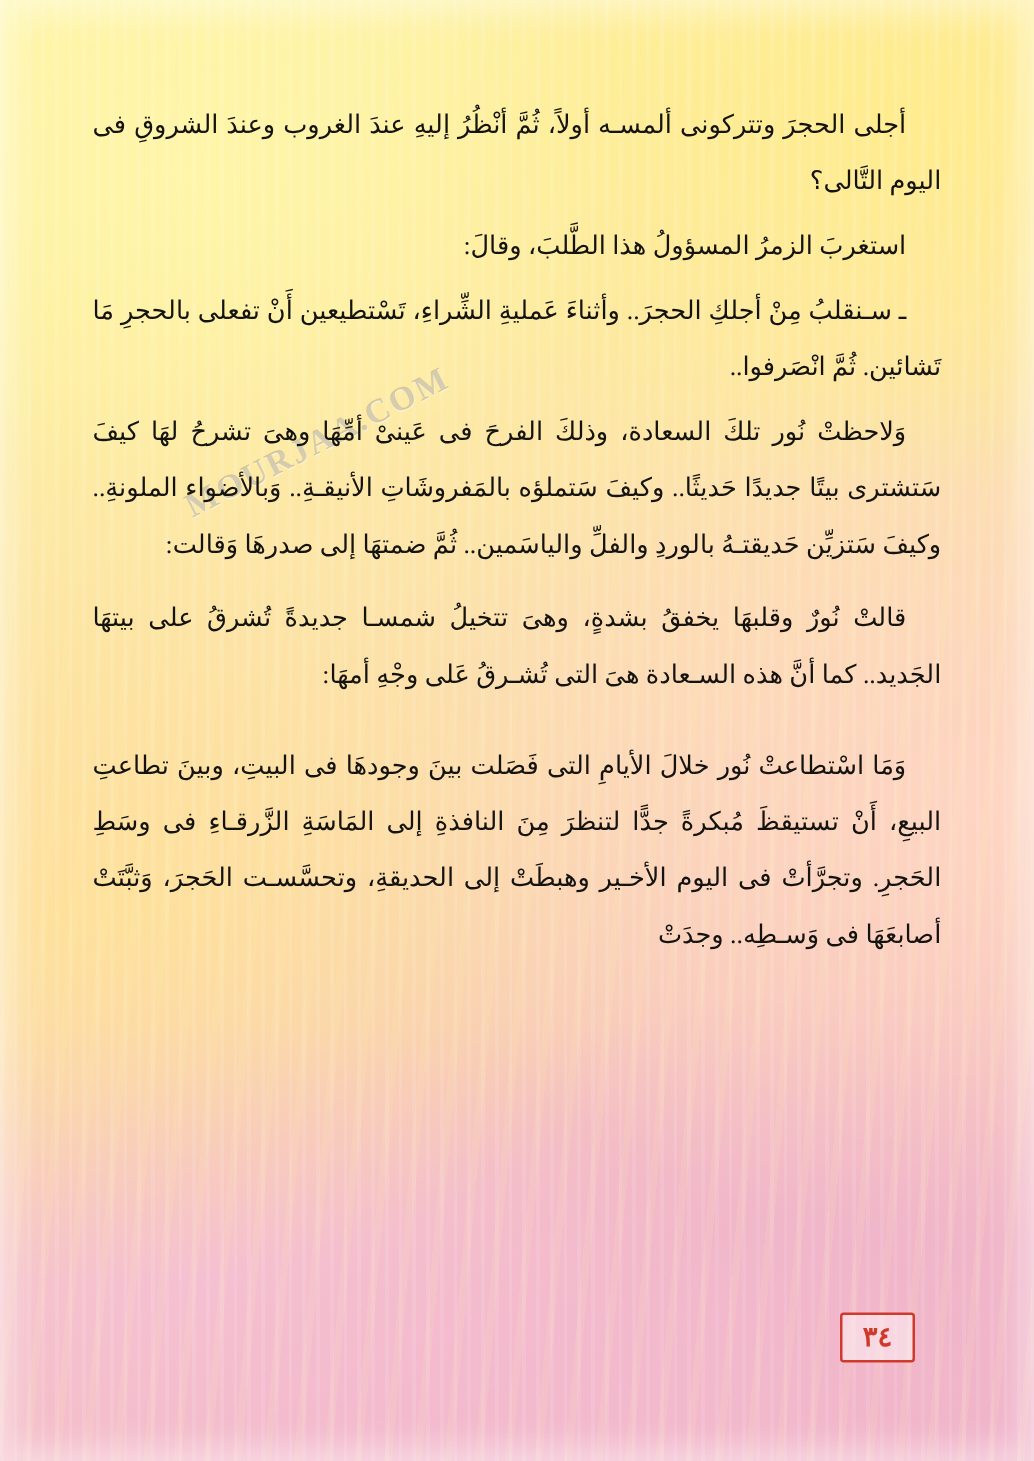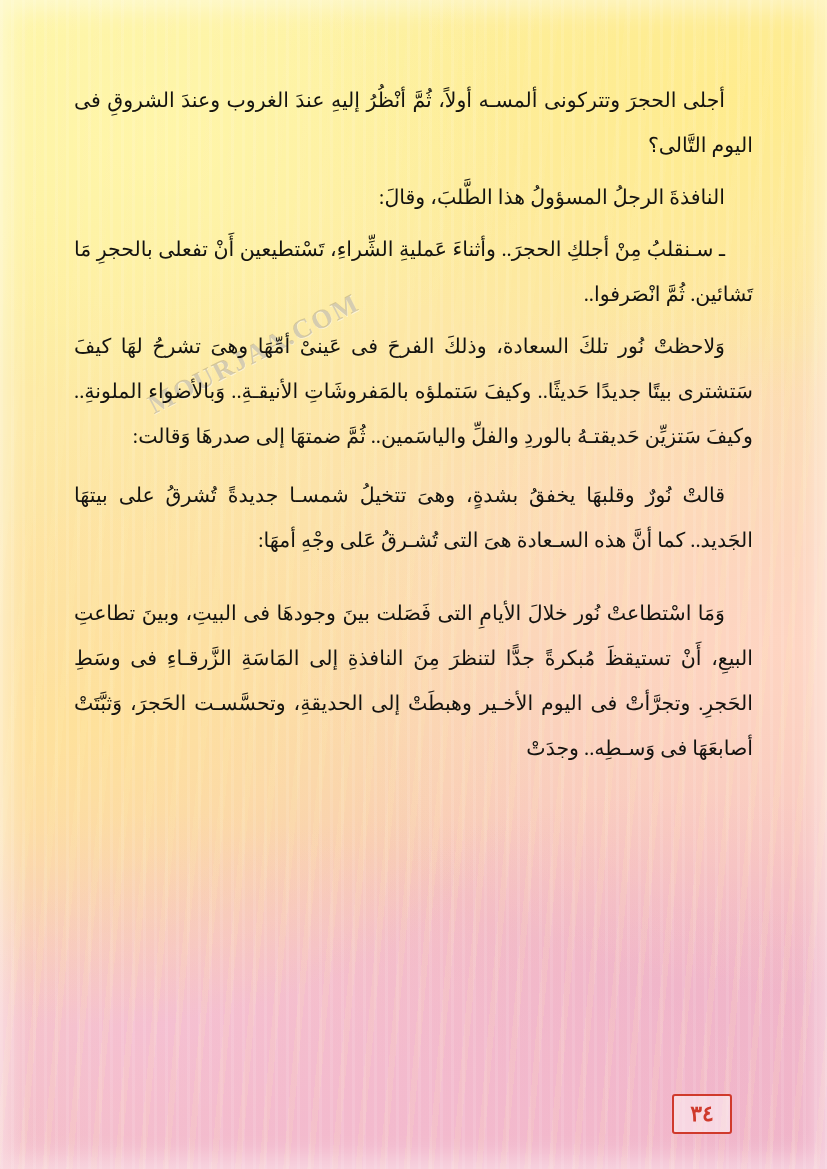--- a/index.html
+++ b/index.html
@@ -122,34 +122,33 @@
     background: rgba(255,255,255,0.45);
     color: #cf3a2b;
     font-family: "Liberation Serif", serif;
     font-weight: 700;
     font-size: 22px;
     display: flex;
     align-items: center;
     justify-content: center;
     z-index: 4;
     direction: rtl;
-    margin-top: 44px;
   }
 </style>
 </head>
 <body>
 
 <div id="page">
 
   <div id="watermark">MOURJAA.COM</div>
 
   <div id="text-block">
     <p class="para">أجلى الحجرَ وتتركونى ألمسـه أولاً، ثُمَّ أنْظُرُ إليهِ عندَ الغروب وعندَ الشروقِ فى اليوم التَّالى؟</p>
     <div class="small-gap"></div>
-    <p class="para">النافذةَ الرجلُ المسؤولُ هذا الطَّلبَ، وقالَ:</p>
+    <p class="para">استغربَ الزمرُ المسؤولُ هذا الطَّلبَ، وقالَ:</p>
     <div class="small-gap"></div>
     <p class="para dash">ـ سـنقلبُ مِنْ أجلكِ الحجرَ.. وأثناءَ عَمليةِ الشِّراءِ، تَسْتطيعين أَنْ تفعلى بالحجرِ مَا تَشائين. ثُمَّ انْصَرفوا..</p>
     <div class="small-gap"></div>
     <p class="para">وَلاحظتْ نُور تلكَ السعادة، وذلكَ الفرحَ فى عَينىْ أمِّهَا وهىَ تشرحُ لهَا كيفَ سَتشترى بيتًا جديدًا حَديثًا.. وكيفَ سَتملؤه بالمَفروشَاتِ الأنيقـةِ.. وَبالأضواء الملونةِ.. وكيفَ سَتزيِّن حَديقتـهُ بالوردِ والفلِّ والياسَمين.. ثُمَّ ضمتهَا إلى صدرهَا وَقالت:</p>
     <div class="small-gap"></div>
     <div class="small-gap"></div>
     <p class="para">قالتْ نُورٌ وقلبهَا يخفقُ بشدةٍ، وهىَ تتخيلُ شمسـا جديدةً تُشرقُ على بيتهَا الجَديد.. كما أنَّ هذه السـعادة هىَ التى تُشـرقُ عَلى وجْهِ أمهَا:</p>
     <div class="gap"></div>
     <div class="gap"></div>
     <p class="para">وَمَا اسْتطاعتْ نُور خلالَ الأيامِ التى فَصَلت بينَ وجودهَا فى البيتِ، وبينَ تطاعتِ البيعِ، أَنْ تستيقظَ مُبكرةً جدًّا لتنظرَ مِنَ النافذةِ إلى المَاسَةِ الزَّرقـاءِ فى وسَطِ الحَجرِ. وتجرَّأتْ فى اليوم الأخـير وهبطَتْ إلى الحديقةِ، وتحسَّسـت الحَجرَ، وَثبَّتَتْ أصابعَهَا فى وَسـطِه.. وجدَتْ</p>

